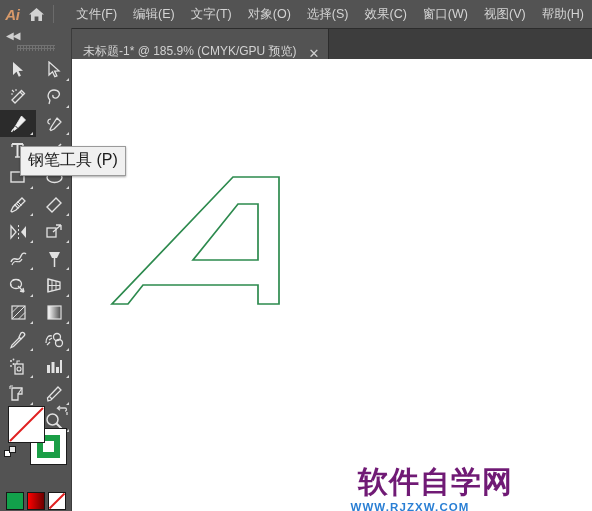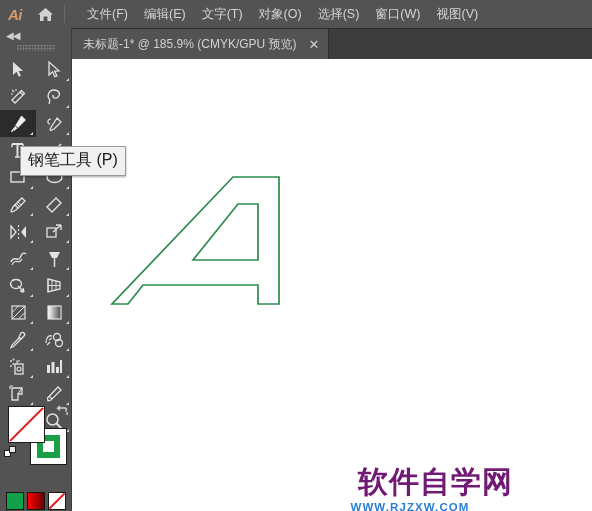--- a/index.html
+++ b/index.html
@@ -33,21 +33,21 @@
 
   
   .tabbar{
     position:absolute;left:0;top:28px;width:592px;height:31px;
     background:#3d3d3d;
     border-top:1px solid #2c2c2c;
   }
   .doc-tab{
     position:absolute;left:72px;top:0;height:31px;
     background:#535353;
-    display:flex;align-items:center;padding:0 9px 0 11px;
+    display:flex;align-items:flex-end;padding:0 9px 0 11px;
     border-right:1px solid #2c2c2c;
     box-sizing:border-box;
   }
   .doc-tab-title{color:#d2d2d2;font-size:12px;white-space:nowrap;}
   .doc-tab-close{
     color:#cfcfcf;font-size:13px;margin-left:12px;line-height:1;cursor:pointer;
   }
 
   
   .toolbar{
@@ -161,22 +161,24 @@
         <path d="M8.5 1 L16 7.4 L14 7.4 L14 14 L10.4 14 L10.4 9.6 L6.6 9.6 L6.6 14 L3 14 L3 7.4 L1 7.4 Z" fill="#d2d2d2"></path>
       </svg>
     </div>
     <div class="menu-sep"></div>
     <div class="menu-items">
       <div class="menu-item">文件(F)</div>
       <div class="menu-item">编辑(E)</div>
       <div class="menu-item">文字(T)</div>
       <div class="menu-item">对象(O)</div>
       <div class="menu-item">选择(S)</div>
+      <div class="menu-item">效果(C)</div>
       <div class="menu-item">窗口(W)</div>
       <div class="menu-item">视图(V)</div>
+      <div class="menu-item">帮助(H)</div>
     </div>
   </div>
 
   <div class="tabbar">
     <div class="doc-tab">
       <span class="doc-tab-title">未标题-1* @ 185.9% (CMYK/GPU 预览)</span>
       <span class="doc-tab-close">✕</span>
     </div>
   </div>
 

